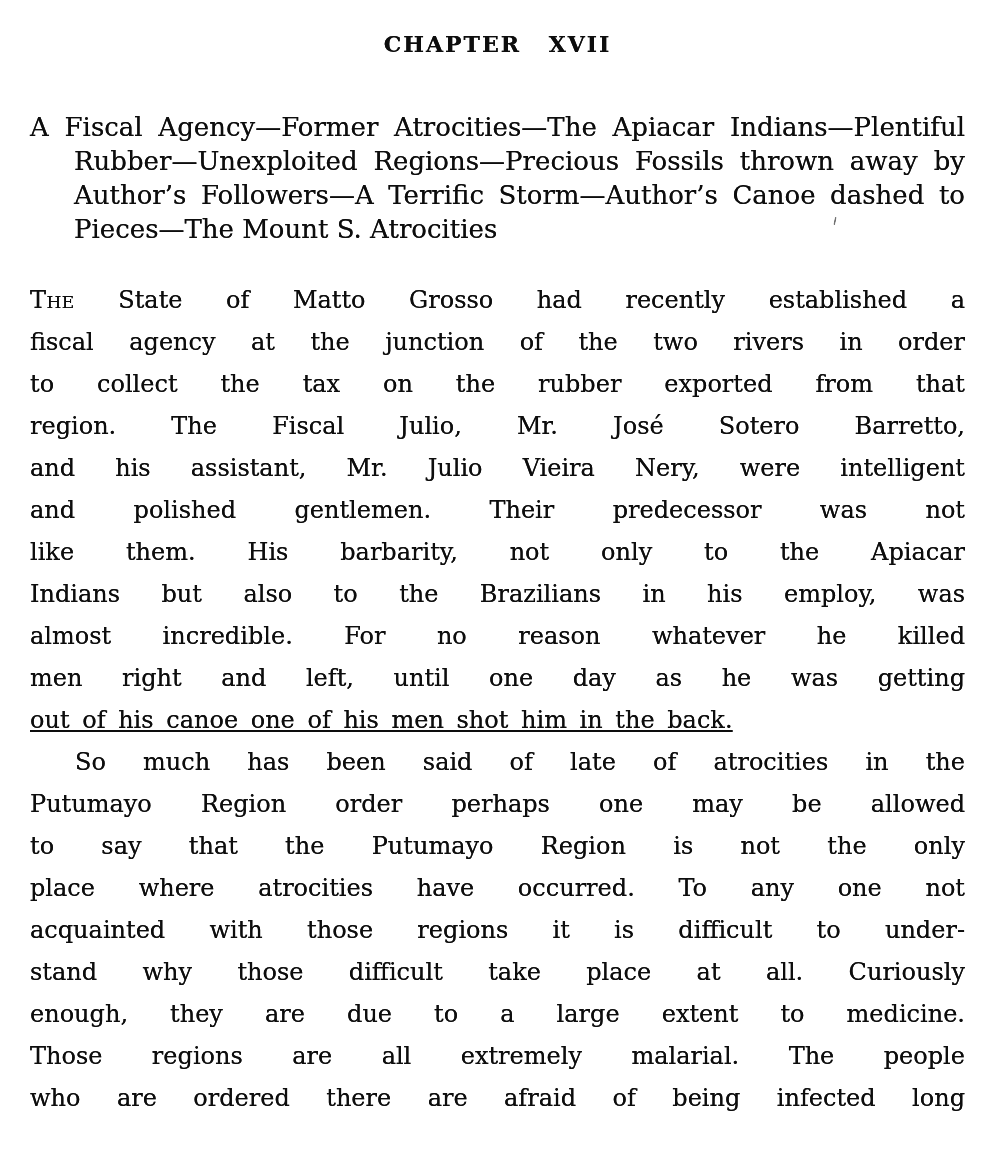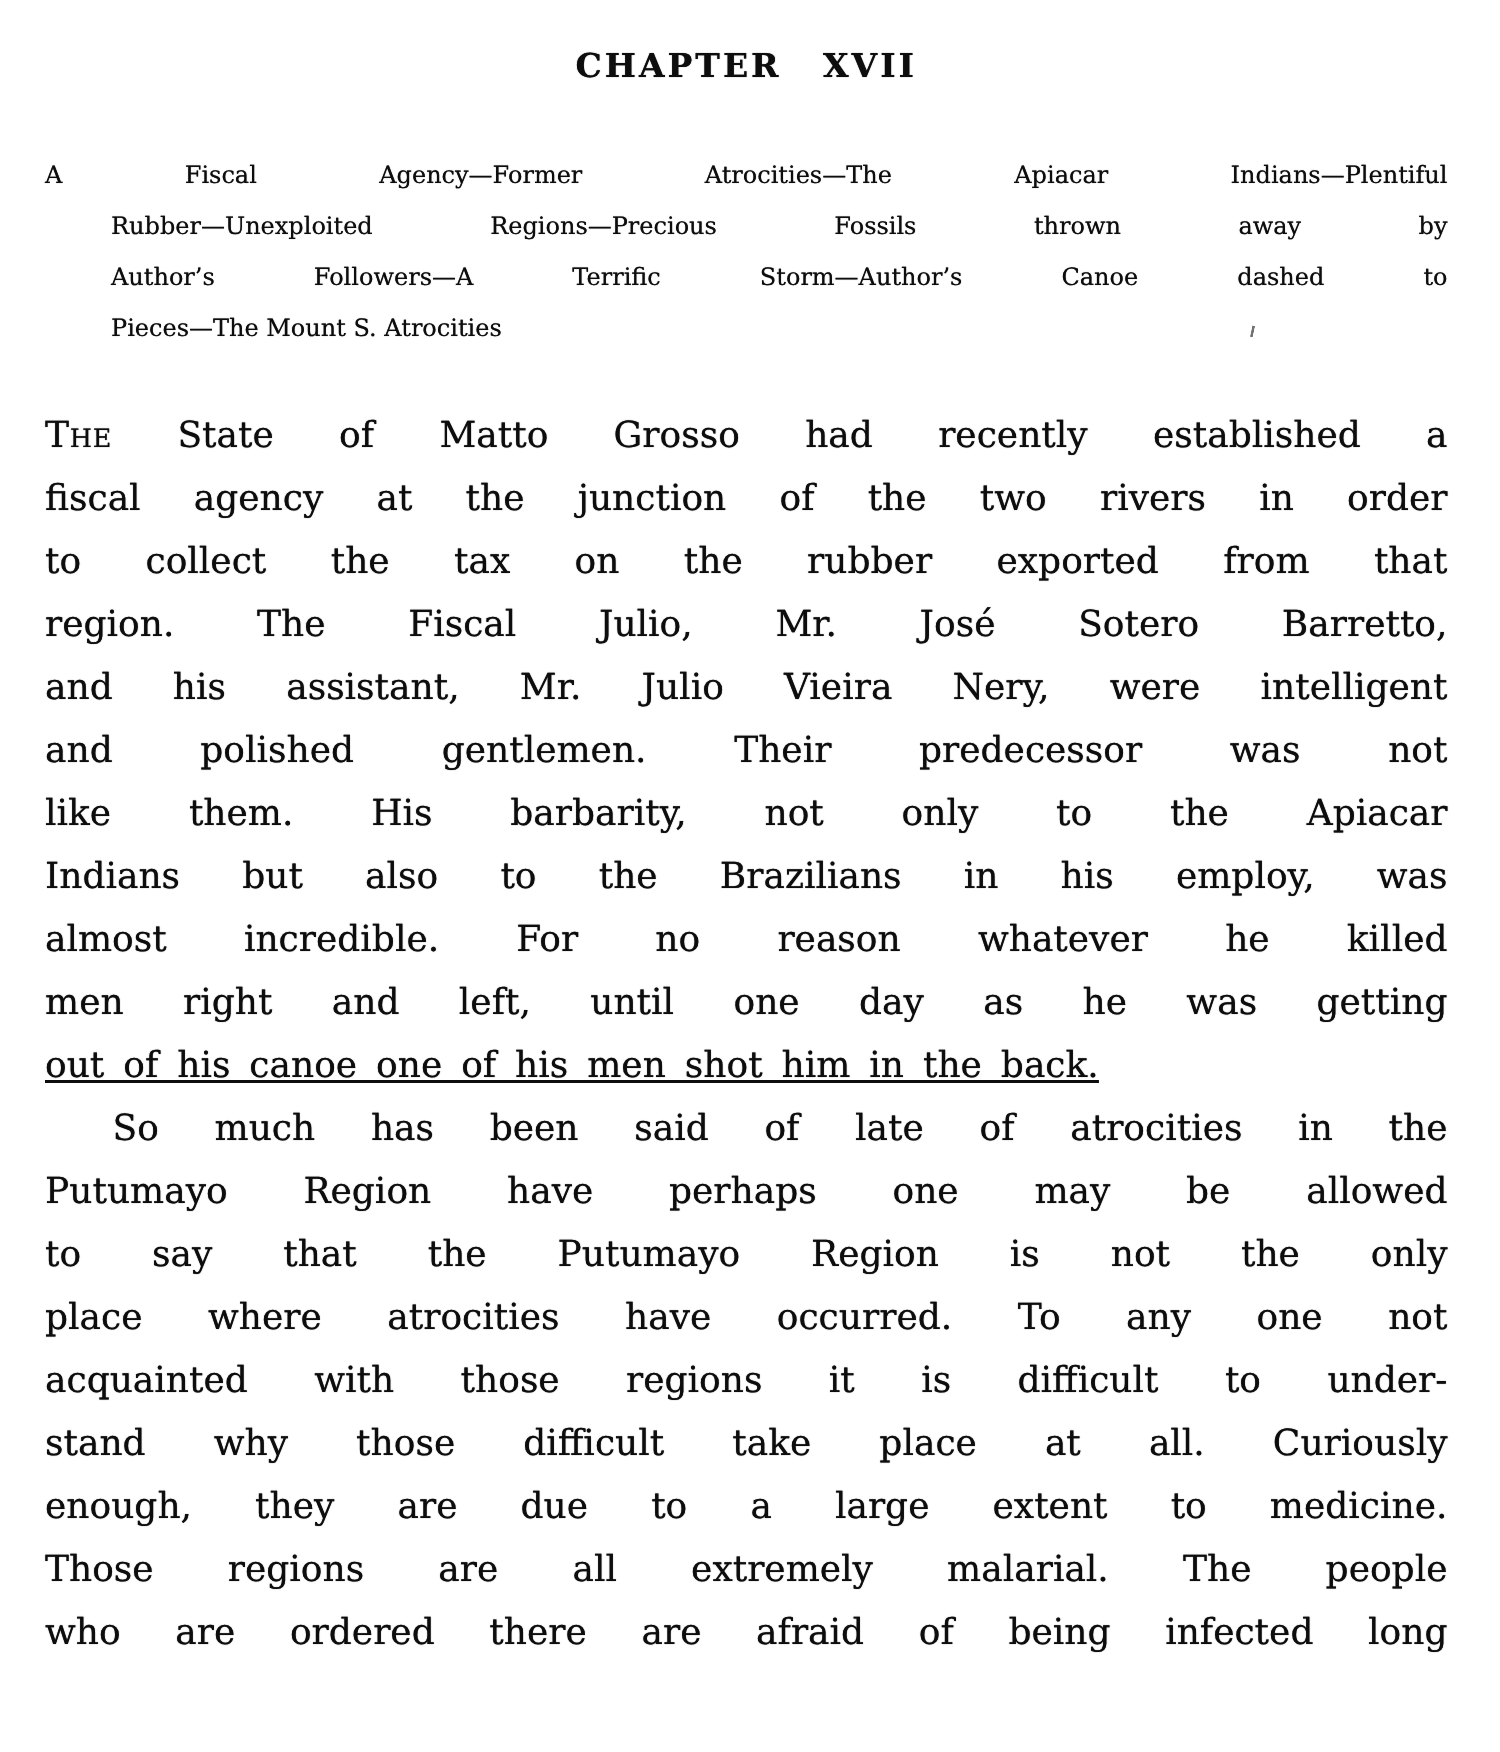--- a/index.html
+++ b/index.html
@@ -21,22 +21,22 @@
   .chapter-title {
     font-size: 22px;
     font-weight: bold;
     text-align: center;
     letter-spacing: 2px;
     word-spacing: 18px;
     line-height: 40px;
     text-shadow: 0 0 0.6px rgba(0,0,0,0.85);
   }
   .summary {
-    margin-top: 36px;
-    font-size: 16px;
+    margin-top: 46px;
+    font-size: 26px;
     line-height: 34px;
     text-shadow: 0 0 0.5px rgba(0,0,0,0.8);
   }
   .summary-line {
     text-align: justify;
     text-align-last: justify;
     padding-left: 44px;
   }
   .summary-line.first { padding-left: 0; }
   .summary-line.last  { text-align-last: left; }
@@ -105,21 +105,21 @@
         <div class="line">and his assistant, Mr. Julio Vieira Nery, were intelligent</div>
         <div class="line">and polished gentlemen. Their predecessor was not</div>
         <div class="line">like them. His barbarity, not only to the Apiacar</div>
         <div class="line">Indians but also to the Brazilians in his employ, was</div>
         <div class="line">almost incredible. For no reason whatever he killed</div>
         <div class="line">men right and left, until one day as he was getting</div>
         <div class="line last">out of his canoe one of his men shot him in the back.</div>
       </div>
       <div class="paragraph">
         <div class="line indent">So much has been said of late of atrocities in the</div>
-        <div class="line">Putumayo Region have perhaps one may be allowed</div>
+        <div class="line">Putumayo Region order perhaps one may be allowed</div>
         <div class="line">to say that the Putumayo Region is not the only</div>
         <div class="line">place where atrocities have occurred. To any one not</div>
         <div class="line">acquainted with those regions it is difficult to under-</div>
         <div class="line">stand why those difficult take place at all. Curiously</div>
         <div class="line">enough, they are due to a large extent to medicine.</div>
         <div class="line">Those regions are all extremely malarial. The people</div>
         <div class="line">who are ordered there are afraid of being infected long</div>
       </div>
     </div>
 

